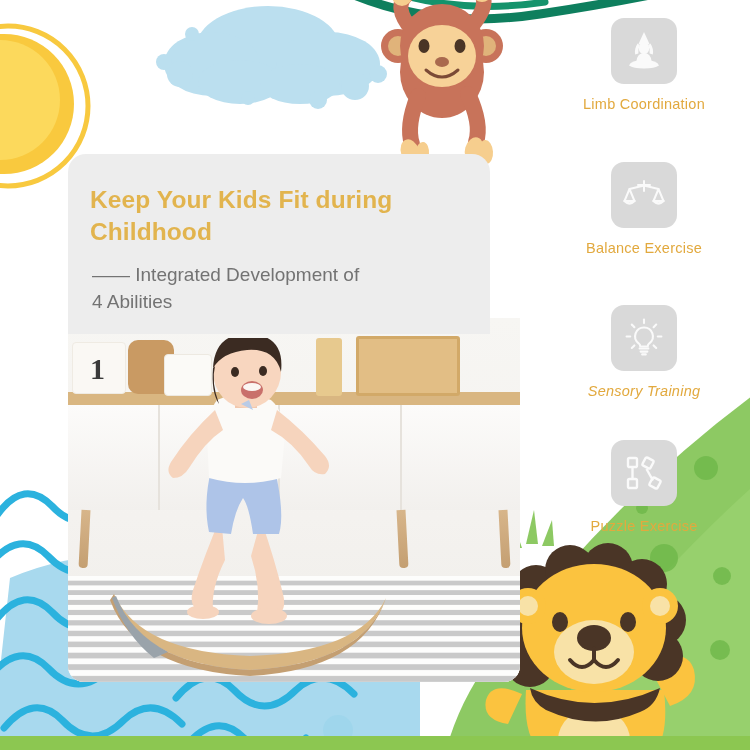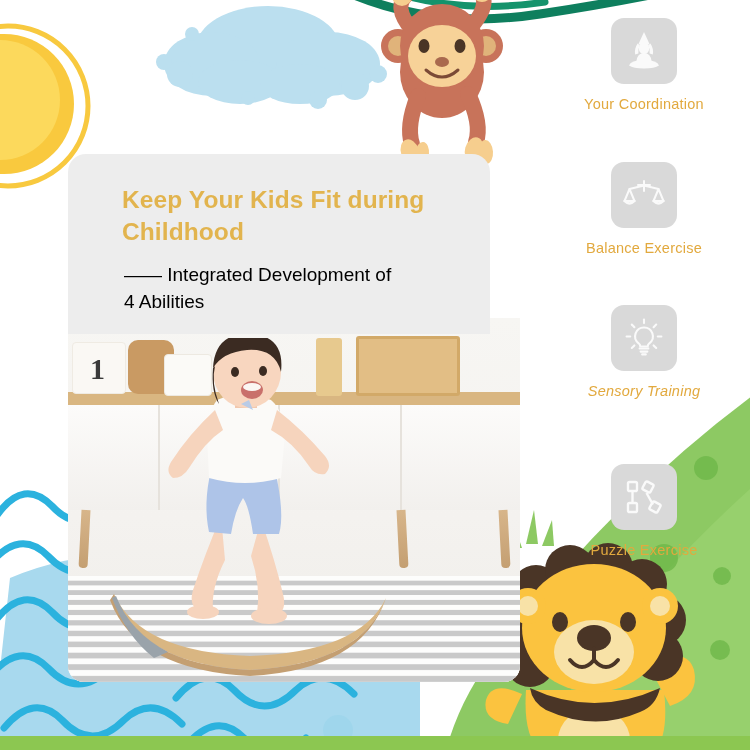--- a/index.html
+++ b/index.html
@@ -33,34 +33,33 @@
   .bottom-strip { left:0; top:736px; width:750px; height:14px; background:#8CC751; }
 
   
   .card {
     position:absolute;
     left:68px; top:154px;
     width:422px; height:180px;
     background:#EDEDED;
     border-radius:18px 18px 0 0;
     z-index:6;
-    padding-left:32px;
   }
   .card-inner { padding:30px 0 0 22px; }
   .headline {
     color:#E2B44E;
     font-size:24.5px;
     font-weight:bold;
     line-height:1.32;
     letter-spacing:0.1px;
     max-width:370px;
   }
   .subline {
     margin-top:13px;
-    color:#000000;
+    color:#737373;
     font-size:19px;
     line-height:1.42;
     white-space:pre-line;
     padding-left:2px;
   }
 
   .photo {
     position:absolute;
     left:68px; top:318px;
     width:452px; height:364px;
@@ -103,21 +102,21 @@
   .f-label {
     margin-top:12px;
     color:#E2A93E;
     font-size:14.5px;
     letter-spacing:0.25px;
     white-space:nowrap;
   }
   .feature.f0 { top:18px; }
   .feature.f1 { top:162px; }
   .feature.f2 { top:305px;font-style:italic; }
-  .feature.f3 { top:464px; }
+  .feature.f3 { top:440px; }
 </style>
 </head>
 <body>
 
 <div class="stage">
 
   <div class="layer sun-wrap">
     <svg width="190" height="190" viewBox="0 0 190 190">
       <circle cx="86" cy="92" r="80" fill="none" stroke="#F8C93F" stroke-width="5"></circle>
       <circle cx="82" cy="90" r="70" fill="#F9C93E"></circle>
@@ -335,21 +334,21 @@
       <div class="f-icon">
         <svg width="42" height="42" viewBox="0 0 42 42" fill="#FAFAFA">
           <path d="M21 2 L26.5 14 Q21 18 15.5 14z"></path>
           <path d="M14.6 13.4 Q11 19 12.2 24.5 L15.4 23.4 Q14.6 19 17 15.6z"></path>
           <path d="M27.4 13.4 Q31 19 29.8 24.5 L26.6 23.4 Q27.4 19 25 15.6z"></path>
           <ellipse cx="21" cy="18.5" rx="5.2" ry="5.6"></ellipse>
           <path d="M21 23 Q27.5 23 28.5 31 L13.5 31 Q14.5 23 21 23z"></path>
           <path d="M21 30 Q34 30 36 35.5 Q32 38.5 21 38.5 Q10 38.5 6 35.5 Q8 30 21 30z"></path>
         </svg>
       </div>
-      <div class="f-label">Your Coordination</div>
+      <div class="f-label">Limb Coordination</div>
     </div>
 
     <div class="feature f1">
       <div class="f-icon">
         <svg width="42" height="42" viewBox="0 0 42 42" fill="none" stroke="#FAFAFA" stroke-width="2" stroke-linecap="round" stroke-linejoin="round">
           <path d="M21 7 L21 17"></path>
           <path d="M15 11 L27 11"></path>
           <path d="M6.5 15 L21 11.5 L35.5 15"></path>
           <path d="M6.5 15 L1.5 27 L11.5 27z"></path>
           <path d="M35.5 15 L30.5 27 L40.5 27z"></path>

